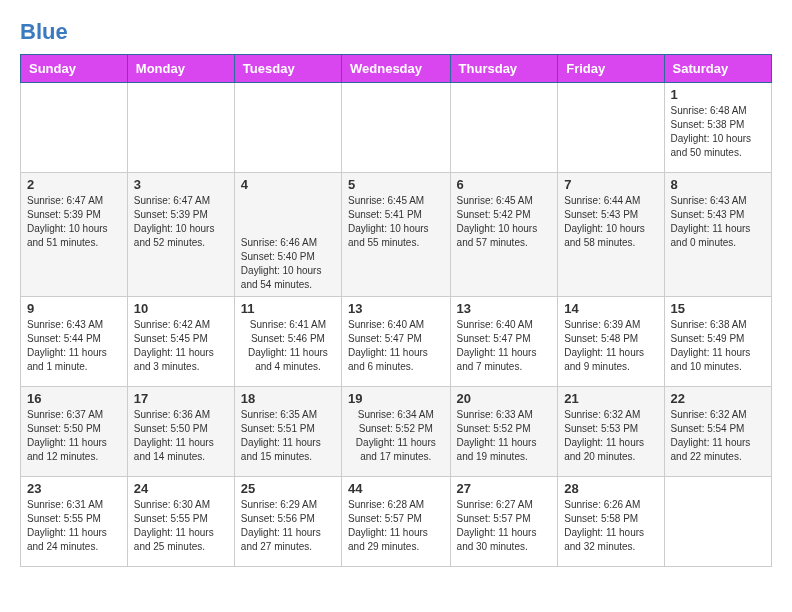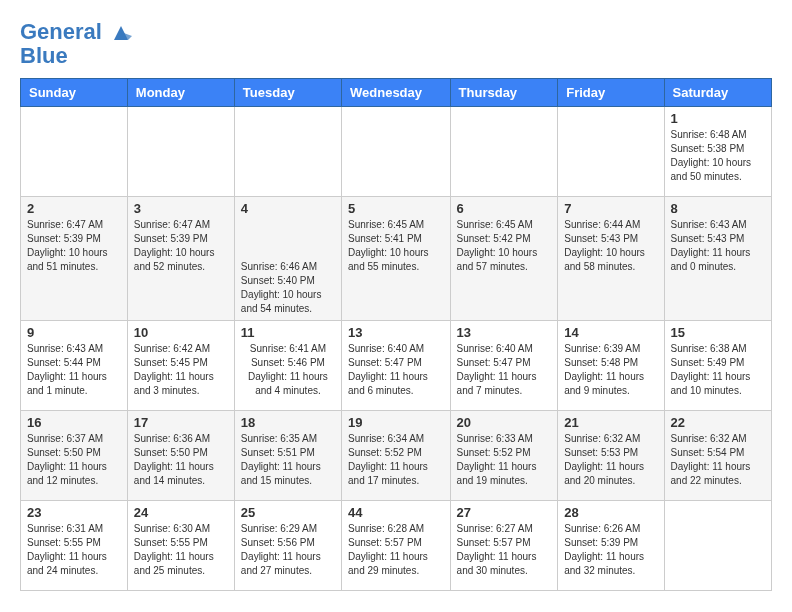--- a/index.html
+++ b/index.html
@@ -41,21 +41,21 @@
       font-size: 15px;
       font-weight: normal;
       color: #555;
     }
     .calendar {
       width: 100%;
       border-collapse: collapse;
       border: 1px solid #bbb;
     }
     .calendar th {
-      background-color: #3b82f6;
+      background-color: #d946ef;
       color: white;
       text-align: left;
       padding: 6px 8px;
       font-size: 13px;
       font-weight: bold;
       border: 1px solid #2e66a0;
     }
     .calendar td {
       vertical-align: top;
       padding: 4px 6px;
@@ -84,27 +84,20 @@
     .empty-cell {
       background: #fff !important;
     }
   </style>
 </head>
 <body>
 
 <div class="header">
   <div class="logo">
     <div>
-      <div class="logo-text">
-        <span>General</span>
-        <svg width="22" height="22" viewBox="0 0 22 22" style="display:inline-block;vertical-align:middle;margin-left:2px;">
-          <polygon points="4,18 11,4 18,18" fill="#3a7abf"></polygon>
-          <polygon points="11,10 18,18 22,14" fill="#3a7abf" opacity="0.7"></polygon>
-        </svg>
-      </div>
       <div class="logo-text" style="color:#3a7abf;font-size:22px;">Blue</div>
     </div>
   </div>
   <div class="title-block">
     <h1></h1>
     <h2></h2>
   </div>
 </div>
 
 <table class="calendar">
@@ -254,21 +247,21 @@
         </td>
         <td>
           <span class="day-number">18</span>
           <div class="day-info" style="white-space: pre-line;">Sunrise: 6:35 AM
 Sunset: 5:51 PM
 Daylight: 11 hours
 and 15 minutes.</div>
         </td>
         <td>
           <span class="day-number">19</span>
-          <div class="day-info" style="white-space: pre-line;">Sunrise: 6:34 AM
+          <div class="day-info" style="white-space: pre-line; text-align: center;">Sunrise: 6:34 AM
 Sunset: 5:52 PM
 Daylight: 11 hours
 and 17 minutes.</div>
         </td>
         <td>
           <span class="day-number">20</span>
           <div class="day-info" style="white-space: pre-line;">Sunrise: 6:33 AM
 Sunset: 5:52 PM
 Daylight: 11 hours
 and 19 minutes.</div>
@@ -320,20 +313,20 @@
         <td>
           <span class="day-number">27</span>
           <div class="day-info" style="white-space: pre-line;">Sunrise: 6:27 AM
 Sunset: 5:57 PM
 Daylight: 11 hours
 and 30 minutes.</div>
         </td>
         <td>
           <span class="day-number">28</span>
           <div class="day-info" style="white-space: pre-line;">Sunrise: 6:26 AM
-Sunset: 5:39 PM
+Sunset: 5:58 PM
 Daylight: 11 hours
 and 32 minutes.</div>
         </td>
         <td class="empty-cell"></td>
       </tr>
     </tbody>
 </table>
 
 </body></html>

